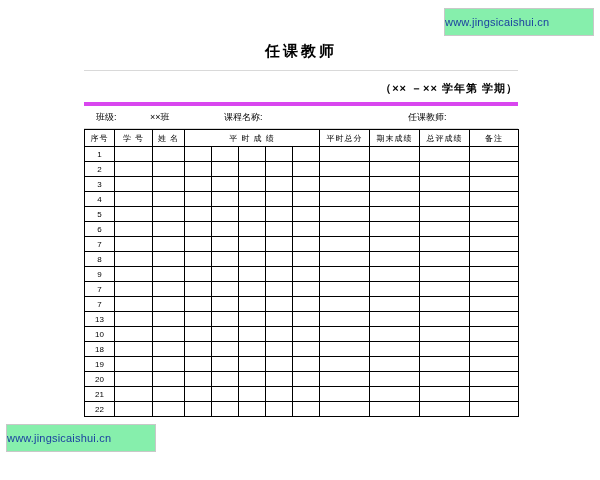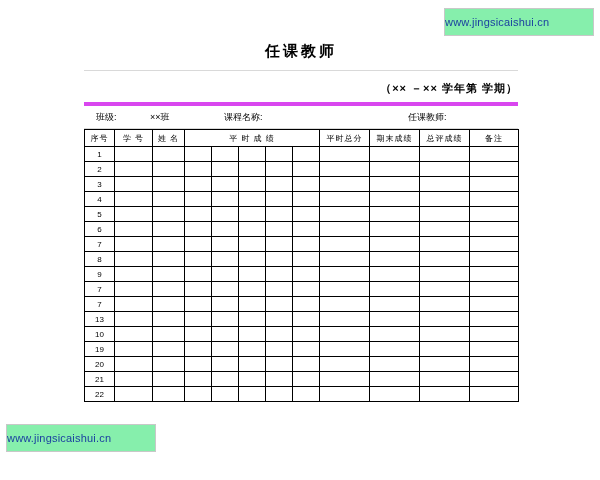--- a/index.html
+++ b/index.html
@@ -356,20 +356,34 @@
             <td></td>
             <td></td>
             <td></td>
             <td></td>
             <td></td>
             <td></td>
             <td></td>
             <td></td>
           </tr>
           <tr>
+            <td class="idx">18</td>
+            <td></td>
+            <td></td>
+            <td></td>
+            <td></td>
+            <td></td>
+            <td></td>
+            <td></td>
+            <td></td>
+            <td></td>
+            <td></td>
+            <td></td>
+          </tr>
+          <tr>
             <td class="idx">19</td>
             <td></td>
             <td></td>
             <td></td>
             <td></td>
             <td></td>
             <td></td>
             <td></td>
             <td></td>
             <td></td>

